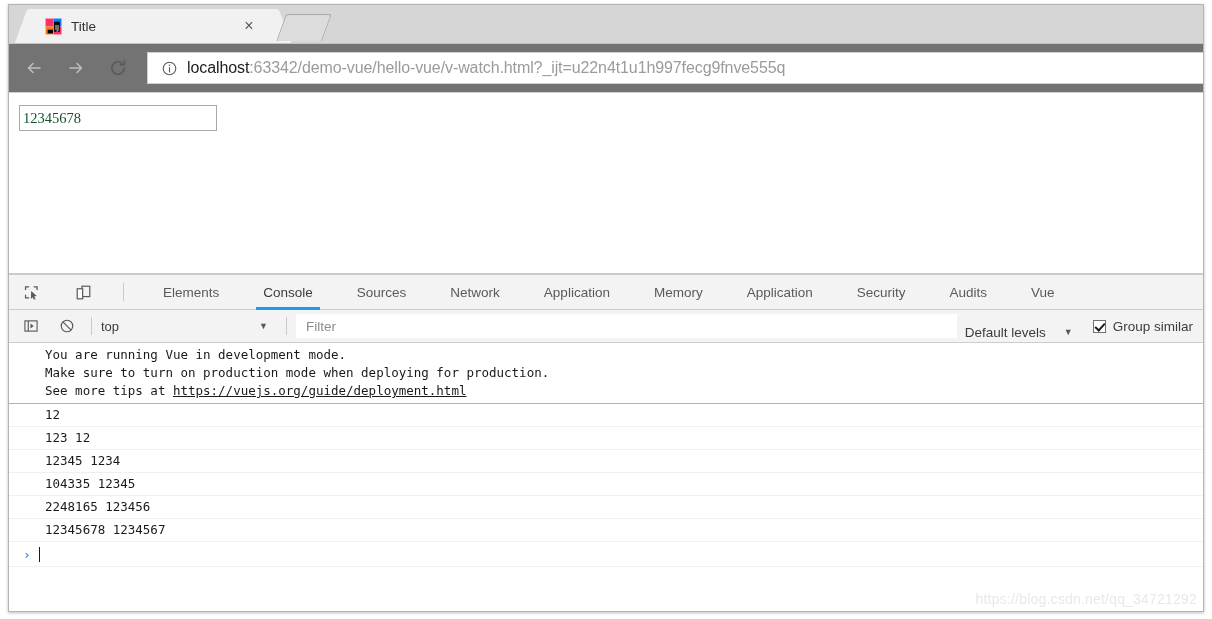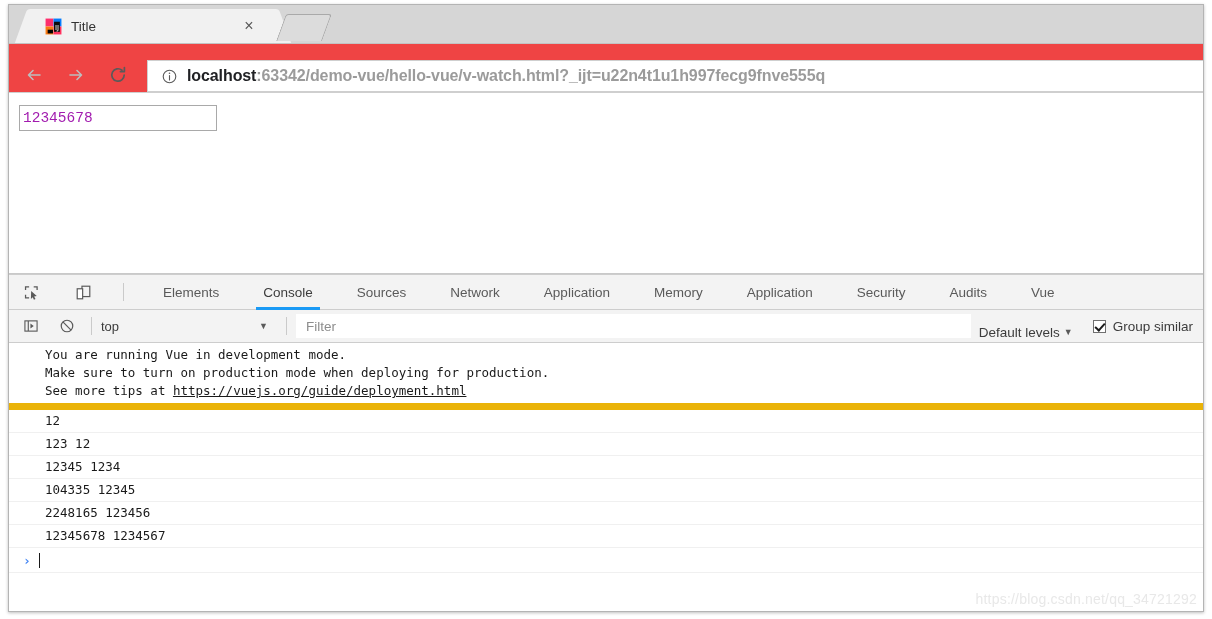--- a/index.html
+++ b/index.html
@@ -98,25 +98,24 @@
     transform: skewX(-20deg);
     border-bottom: none;
     border-top-left-radius: 3px;
     border-top-right-radius: 3px;
   }
 
   
   #toolbar {
     position: relative;
     height: 48px;
-    background: #ef4444;
+    background: #737373;
     border-bottom: 1px solid #cfcfcf;
     display: flex;
-    align-items: flex-end;
-    font-weight: bold;
+    align-items: center;
   }
   .nav-btn {
     width: 34px;
     height: 34px;
     margin-left: 8px;
     display: flex;
     align-items: center;
     justify-content: center;
   }
   .nav-btn svg { display: block; }
@@ -156,23 +155,23 @@
     border-bottom: 1px solid #c9c9c9;
   }
   #page-text-input {
     position: absolute;
     left: 10px;
     top: 12px;
     width: 198px;
     height: 26px;
     box-sizing: border-box;
     border: 1px solid #a9a9a9;
-    font-family: Liberation Mono, monospace;
+    font-family: Liberation Serif, serif;
     font-size: 14.5px;
-    color: #a21caf;
+    color: #14532d;
     padding: 0 3px;
     background: #fff;
     outline: none;
     border-radius: 0;
   }
 
   
   #devtools {
     position: relative;
     background: #ffffff;
@@ -252,21 +251,21 @@
     margin-right: 8px;
   }
   #filter-input::placeholder { color: #8d8d8d; }
   #levels-select {
     font-size: 13.5px;
     color: #3c3c3c;
     white-space: nowrap;
     padding-right: 6px;
     display: flex;
     align-items: center;
-    gap: 4px;
+    gap: 18px;
     margin-top: 12px;
   }
   #levels-select .caret { font-size: 9px; color:#5a5a5a; }
   #group-similar {
     display: flex;
     align-items: center;
     gap: 7px;
     font-size: 13.5px;
     color: #3c3c3c;
     margin-left: 14px;
@@ -296,21 +295,21 @@
     font-family: "DejaVu Sans Mono", monospace;
     font-size: 12.5px;
     color: #1a1a1a;
   }
   .msg-row {
     padding: 2px 0 2px 36px;
     border-bottom: 1px solid #f0f0f0;
     line-height: 18px;
     white-space: pre;
   }
-  .msg-row.multiline { border-bottom: 7px solid #eab308; padding-top: 3px; padding-bottom: 3px; }
+  .msg-row.multiline { border-bottom: 1px solid #eab308; padding-top: 3px; padding-bottom: 3px; }
   .msg-link { color: #1a1a1a; text-decoration: underline; }
   #console-prompt-row {
     display: flex;
     align-items: center;
     padding-left: 14px;
     height: 24px;
     border-bottom: 1px solid #f0f0f0;
   }
   #prompt-chevron {
     color: #4285f4;

